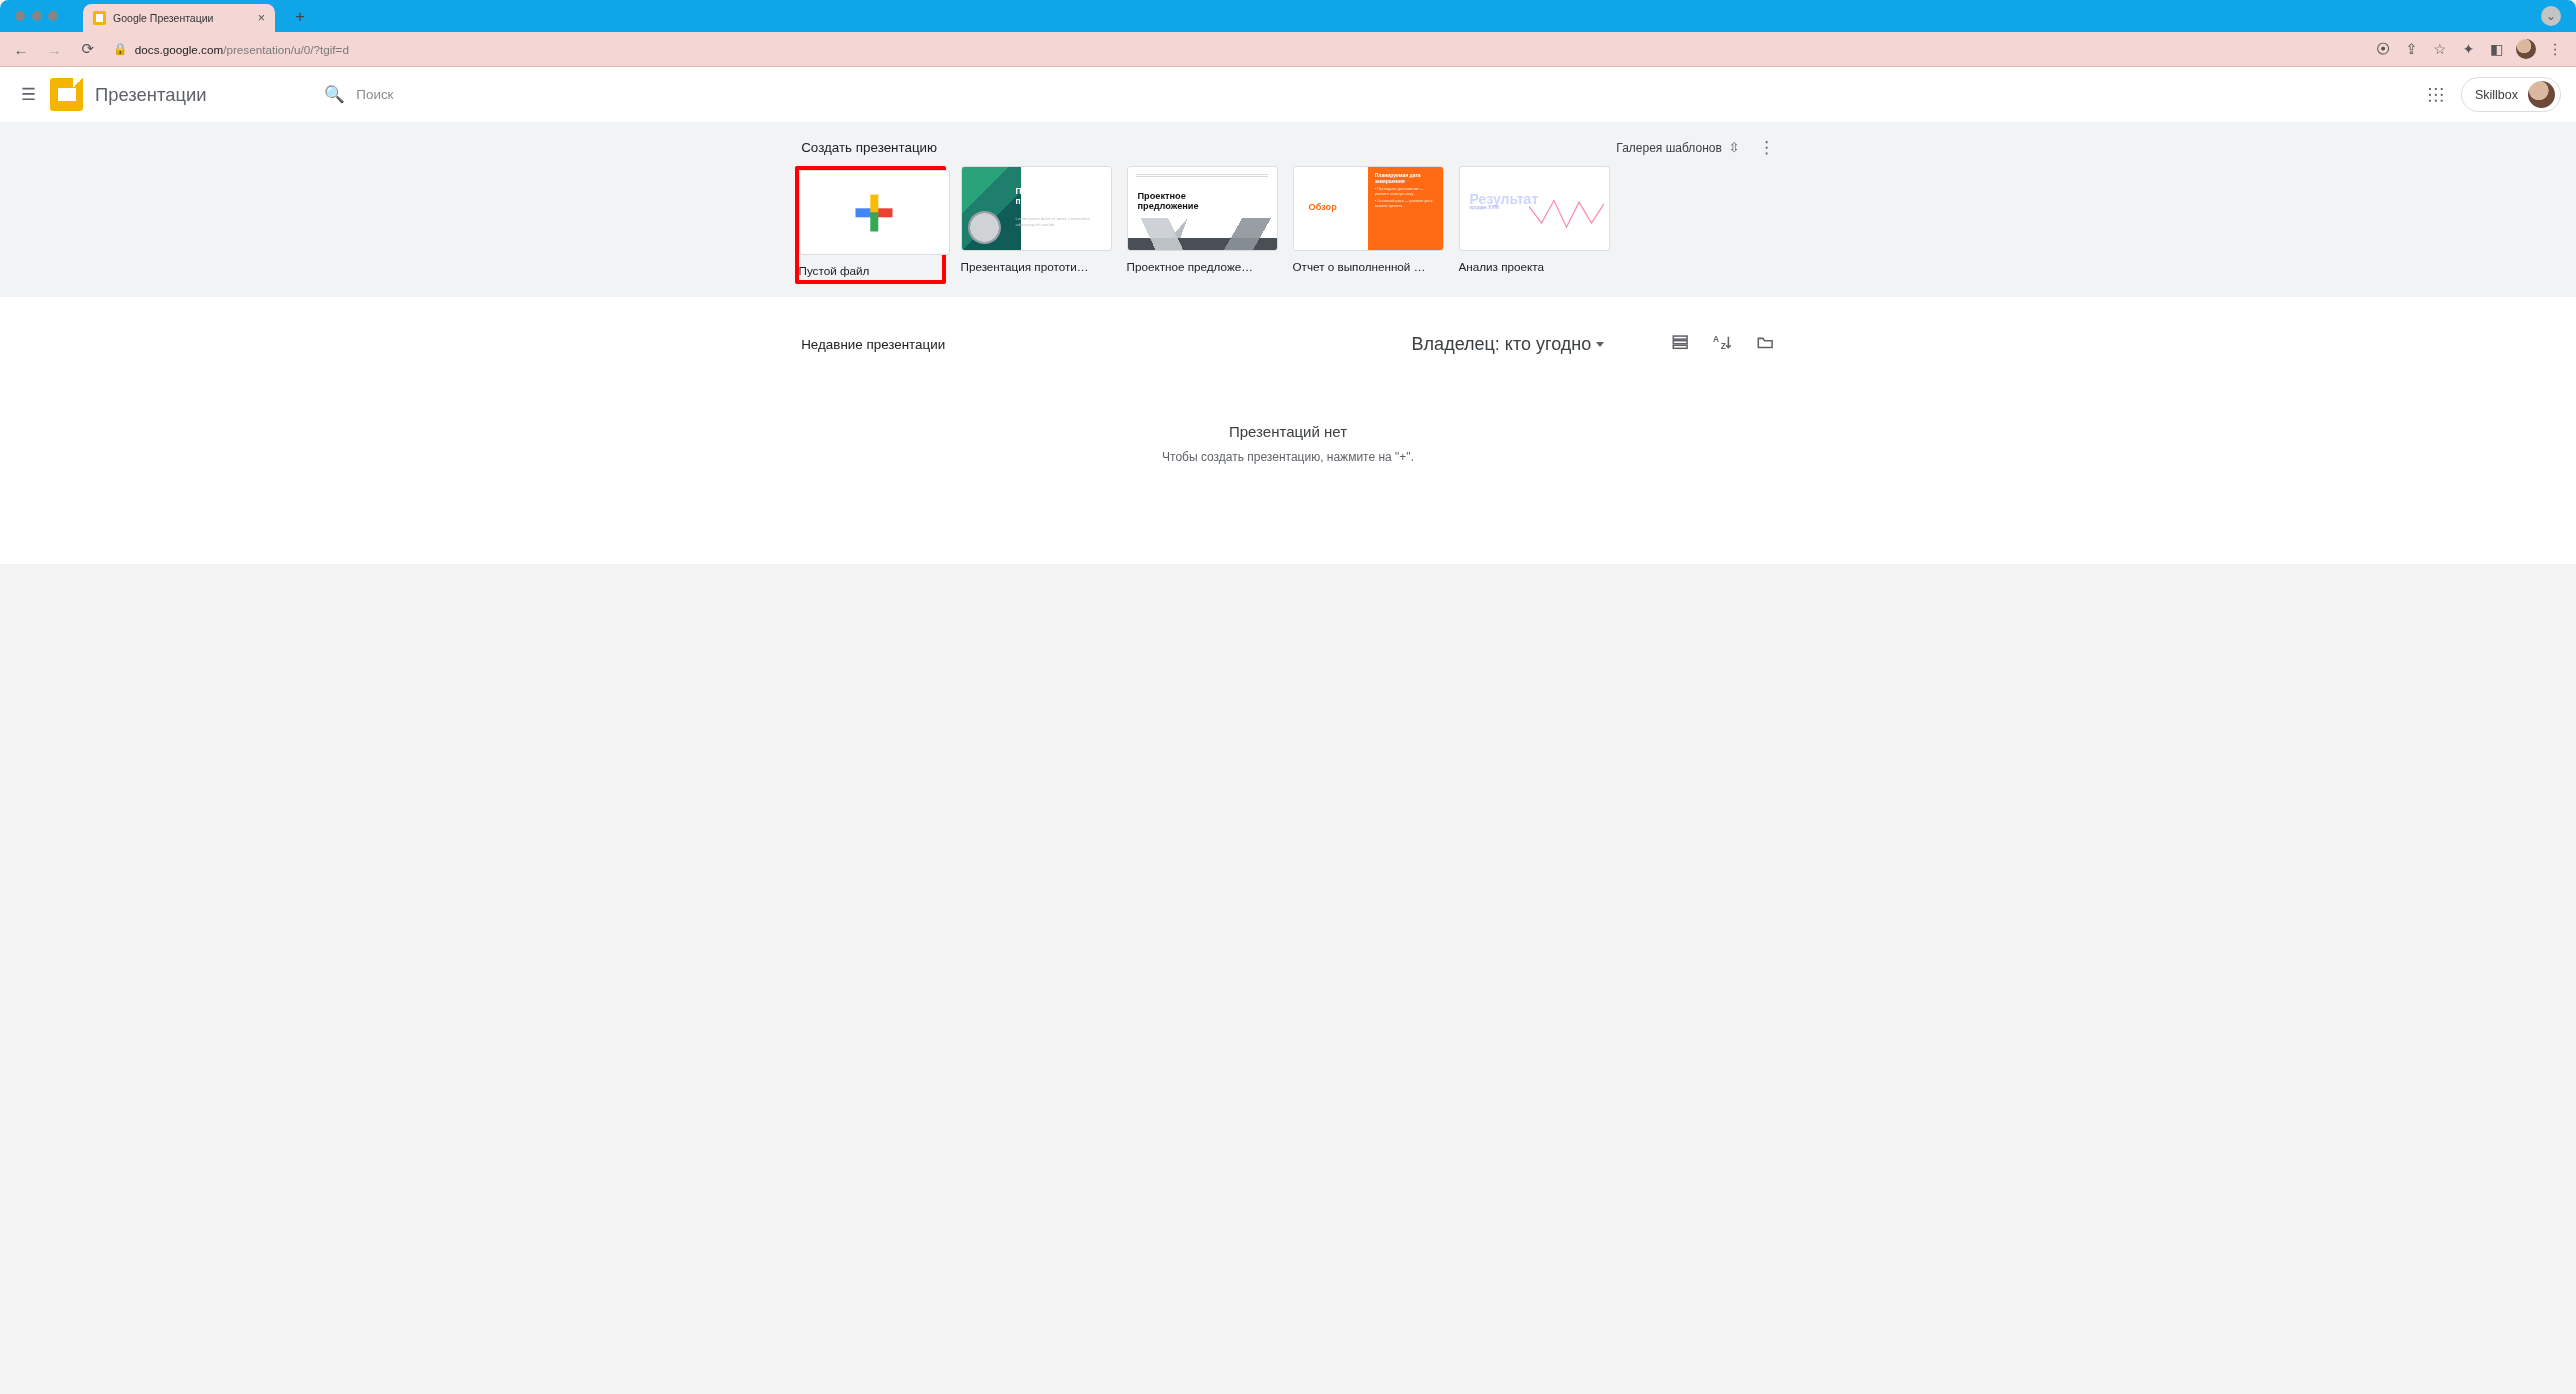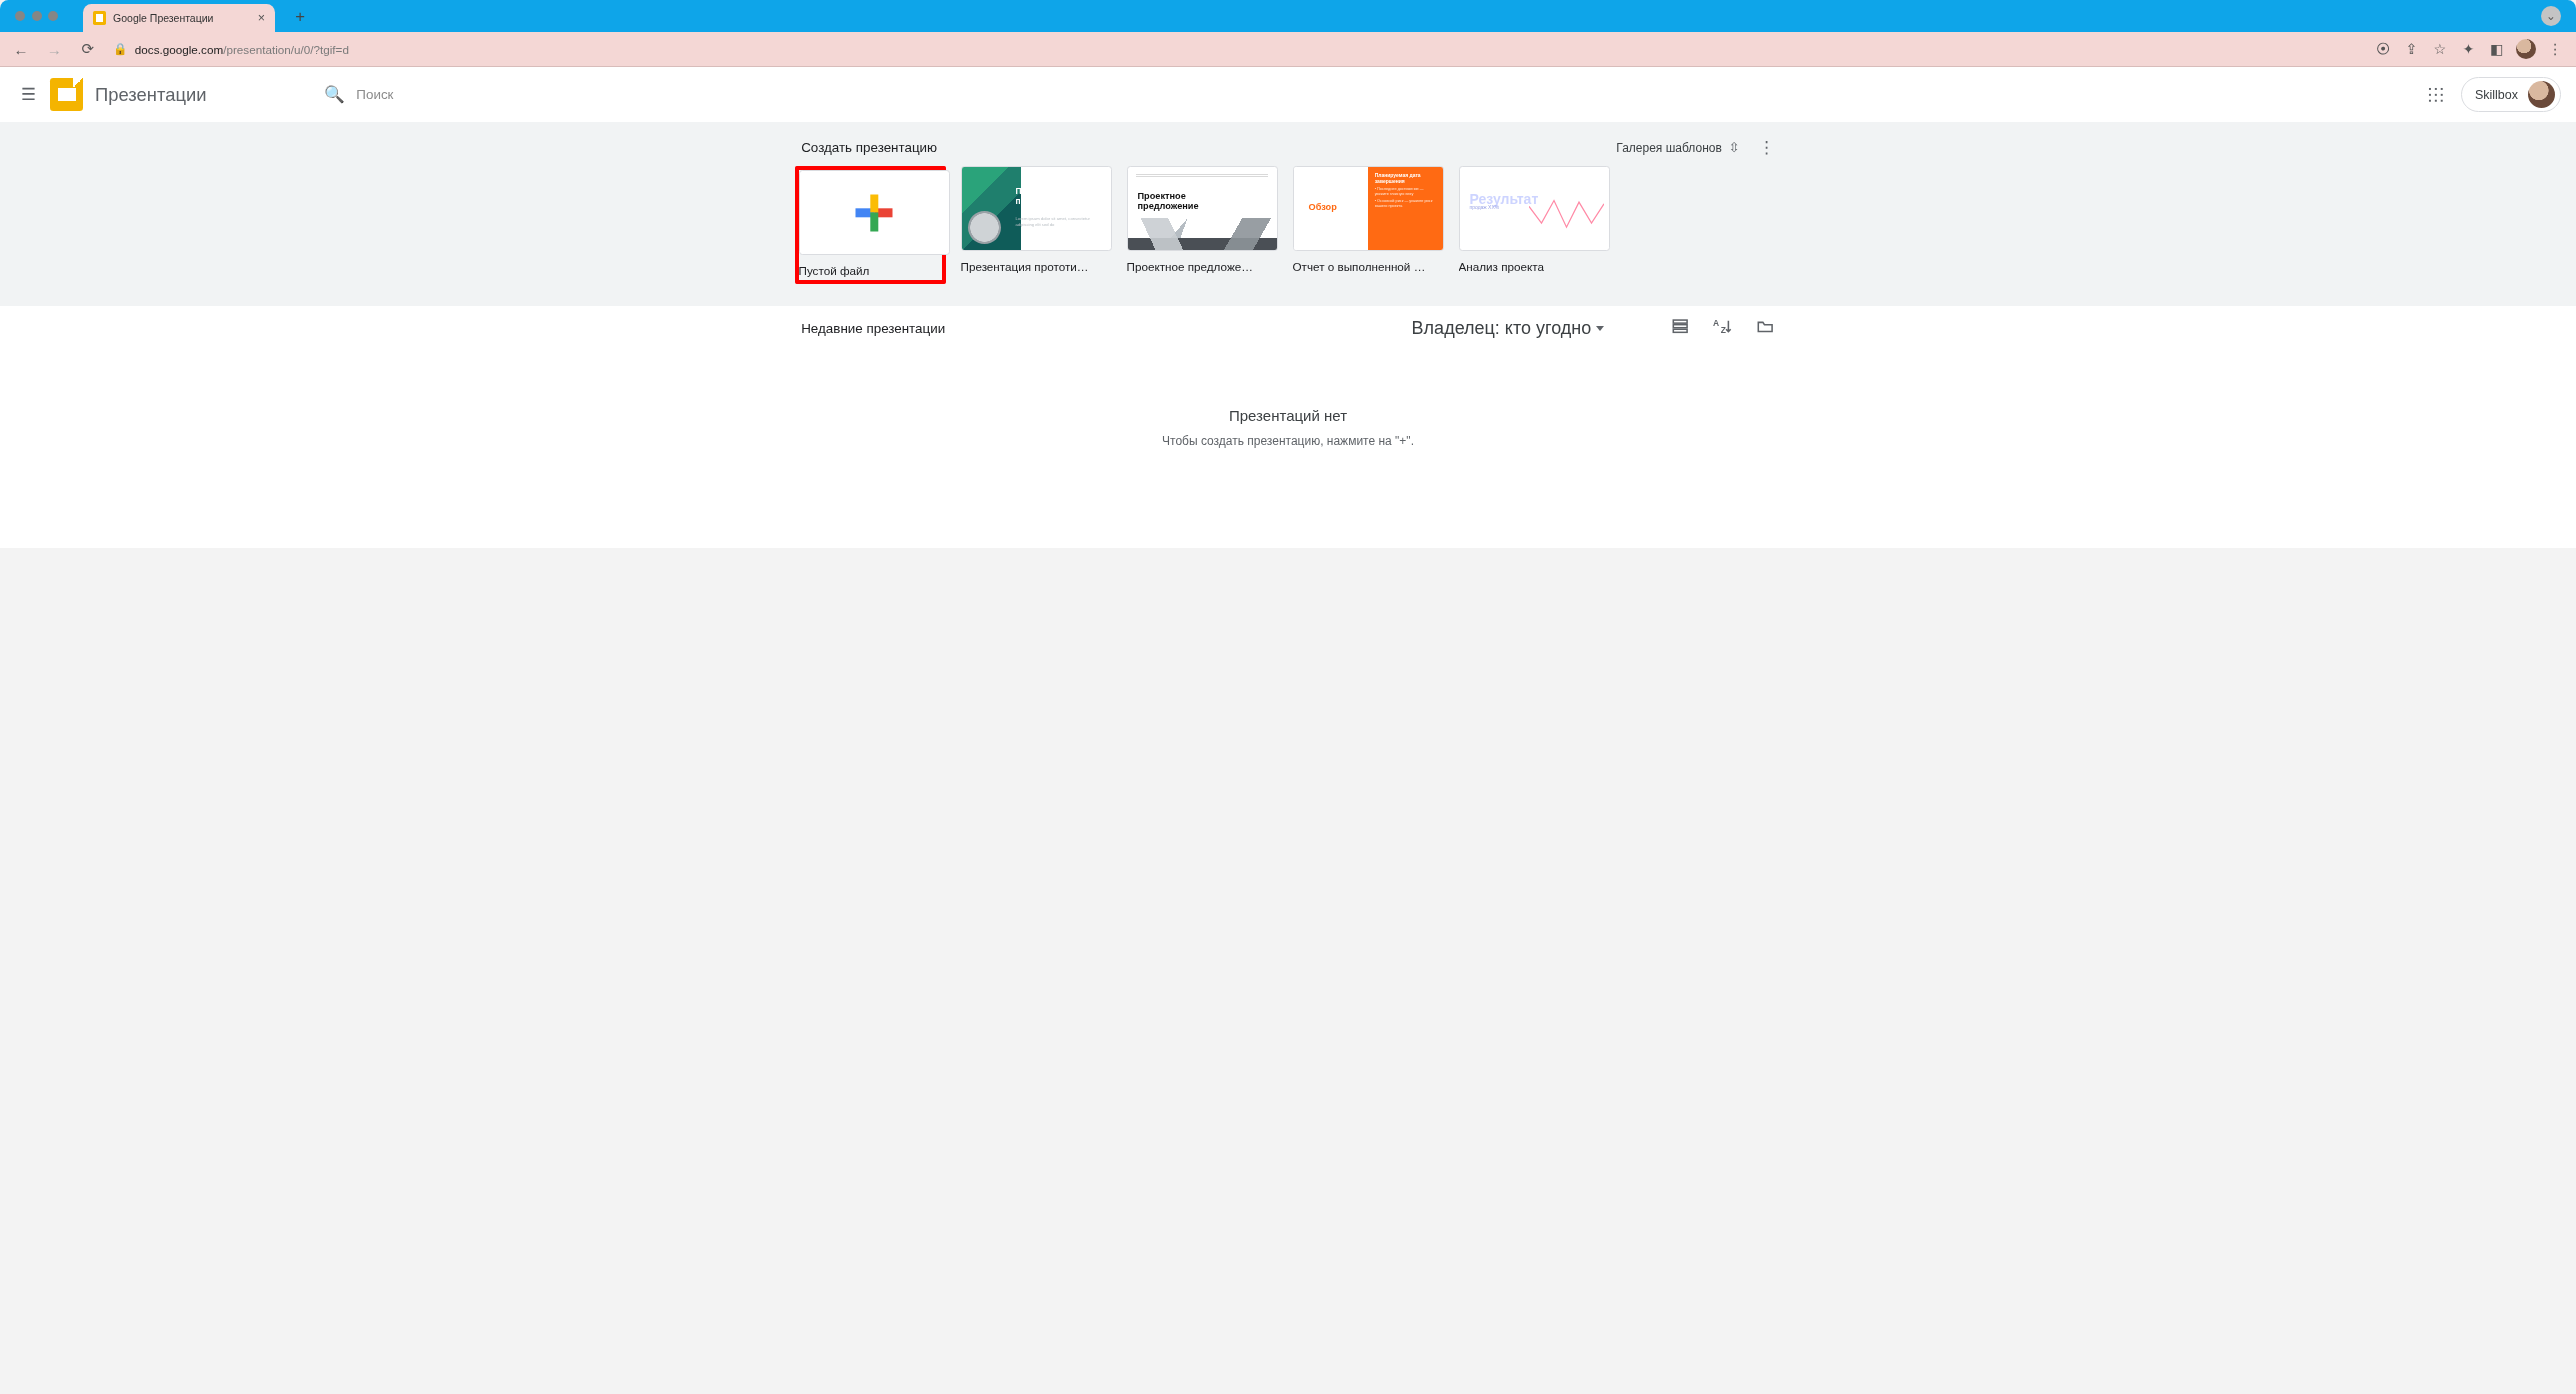--- a/index.html
+++ b/index.html
@@ -106,21 +106,21 @@
     cursor:pointer;
   }
   .account-chip{
     display:flex; align-items:center; gap:10px;
     border:0.8px solid #dadce0; border-radius:18.4px;
     padding:3.3px 5px 3.3px 13.4px; font-size:12.5px; color:#3c4043; cursor:pointer;
   }
   .account-chip .avatar-small{ width:27px;height:27px;}
 
   
-  .templates-band{ background:#f1f3f4; padding:15px 0 22px; }
+  .templates-band{ background:#f1f3f4; padding:15px 0 13px; }
   .band-inner{ width:987px; margin:0 auto; }
   .band-header{
     display:flex; align-items:center; justify-content:space-between;
     padding:0 6.7px 8.4px 6.7px;
   }
   .band-title{ font-size:13.4px; color:#202124; }
   .band-actions{ display:flex; align-items:center; gap:18.4px; color:#5f6368;margin-left:34px;}
   .gallery-toggle{ display:flex; align-items:center; gap:6.7px; font-size:12px; color:#3c4043; cursor:pointer;}
   .unfold-ico{ font-size:13.4px; color:#5f6368;}
   .kebab{ font-size:16.7px; cursor:pointer; color:#5f6368;}
@@ -188,21 +188,21 @@
   .t5 .r .h{color:#fff;font-size:5px;font-weight:700;}
   .t5 .r .li{color:#ffe8da;font-size:3.8px;margin-top:2.5px;line-height:1.3;}
 
   
   .t6{background:#2d3aa8;}
   .t6 .title{position:absolute;left:10px;top:23.4px;color:#cdd4ff;font-size:14px;font-weight:700;}
   .t6 .sub{position:absolute;left:10px;top:37px;color:#9aa4e6;font-size:5px;}
   .t6 svg{position:absolute;right:5px;top:10px;}
 
   
-  .recent{ background:#fff; padding:11px 0 100px;}
+  .recent{ background:#fff; padding:36px 0 100px;}
   .recent-inner{ width:987px; margin:0 auto;}
   .recent-header{ display:flex; align-items:center; padding:0 6.7px;}
   .recent-title{ font-size:13.4px; color:#202124; flex:0 0 auto; margin-right:auto;}
   .owner-filter{ display:flex; align-items:center; gap:5px; font-size:18px; color:#3c4043; cursor:pointer; margin-right:67px;}
   .view-icons{ display:flex; align-items:center; gap:23.4px; color:#5f6368;}
   .view-icons .ico{ font-size:16.7px; cursor:pointer;}
   .empty{
     text-align:center; margin-top:67px;
   }
   .empty h2{ font-size:15px; color:#3c4043; font-weight:400;}

